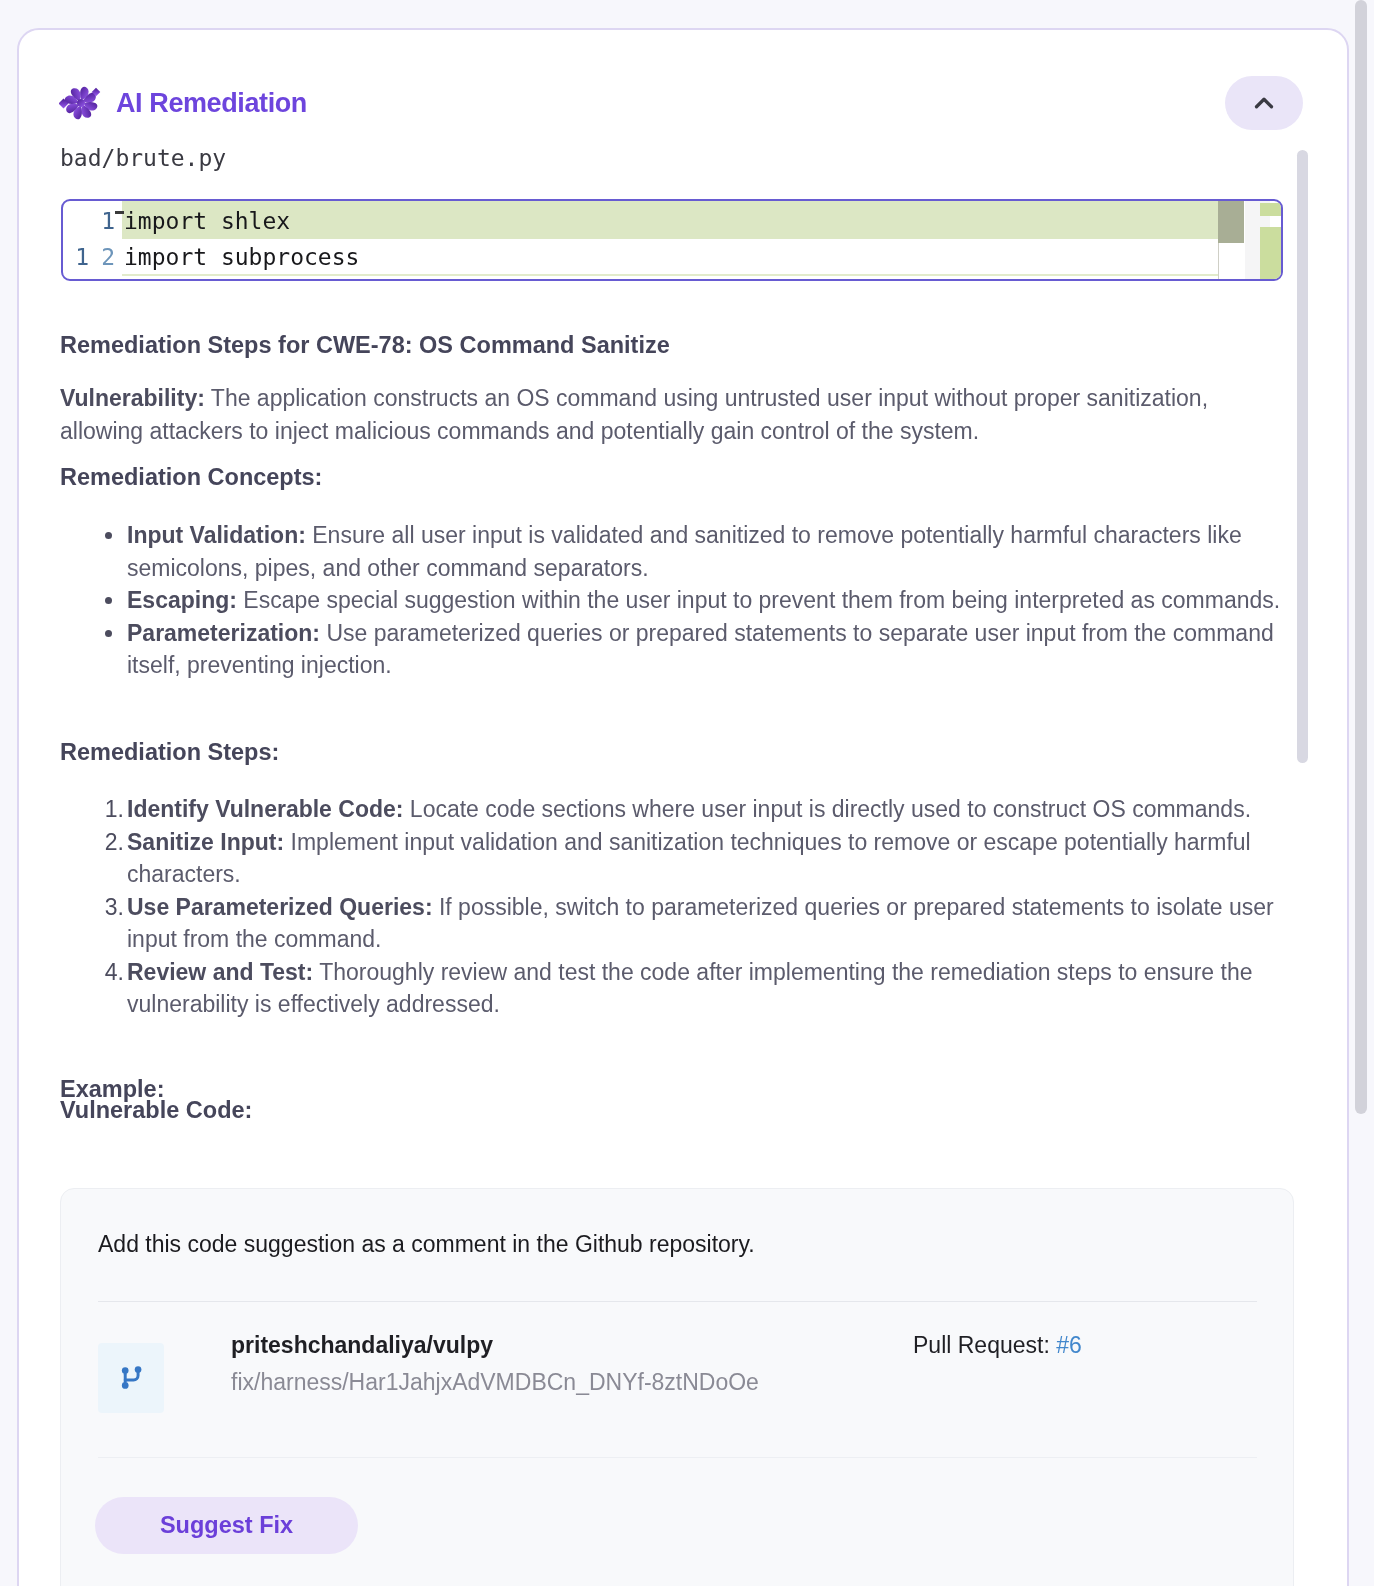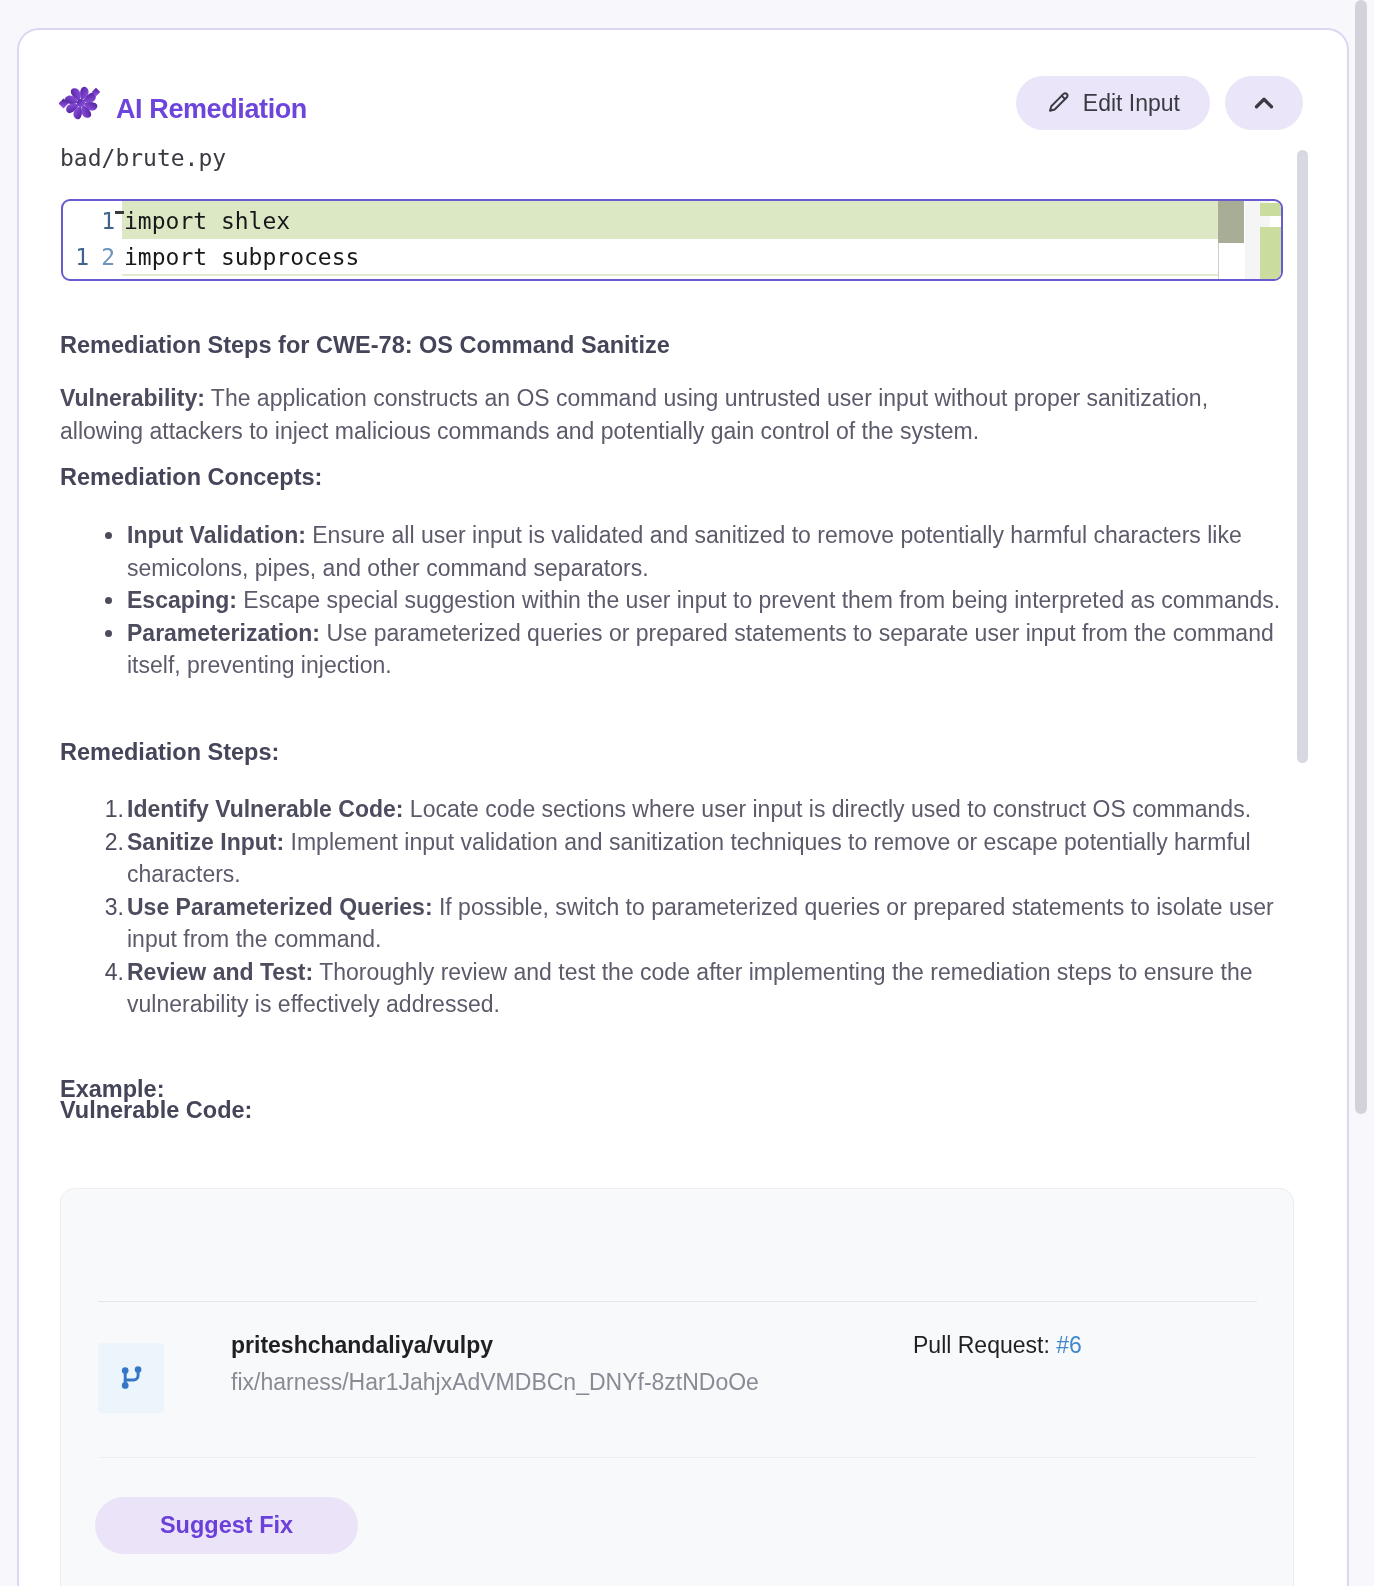--- a/index.html
+++ b/index.html
@@ -7,21 +7,21 @@
   body { font-family:"Liberation Sans", sans-serif; background:#f7f7fc; overflow:hidden; }
 
   .page { position:relative; width:1374px; height:1586px; background:#f7f7fc; overflow:hidden; }
 
   .card { position:absolute; left:17px; top:28px; width:1332px; height:1580px;
           background:#ffffff; border:2px solid #ddd6f2; border-radius:22px; }
 
   
   .header { position:absolute; left:40px; right:44px; top:44px; height:58px;
             display:flex; align-items:center; justify-content:space-between; }
-  .header-left { display:flex; align-items:flex-end; gap:13px; }
+  .header-left { display:flex; align-items:center; gap:13px; }
   .app-title { font-size:27px; font-weight:bold; color:#6d45dd; letter-spacing:-0.4px; }
   .header-right { display:flex; align-items:center; gap:15px; }
   .pill-btn { display:flex; align-items:center; gap:11px; background:#eae5f8; border:none;
               border-radius:999px; height:54px; padding:0 30px; font-size:23px; color:#3a3a43;
               font-family:"Liberation Sans", sans-serif; cursor:pointer; }
   .collapse-btn { width:78px; height:54px; border-radius:999px; background:#eae5f8; border:none;
                   display:flex; align-items:center; justify-content:center; cursor:pointer; }
 
   
   .file-name { position:absolute; left:41px; top:115px; font-family:"DejaVu Sans Mono", monospace;
@@ -105,29 +105,20 @@
                 <circle cx="0" cy="0" r="4"></circle>
               </g>
               <rect x="1" y="19" width="7" height="7" transform="rotate(45 4.5 22.5)"></rect>
               <rect x="34" y="8" width="6" height="6" transform="rotate(45 37 11)"></rect>
             </g>
           </svg>
         </span>
         <span class="app-title">AI Remediation</span>
       </div>
       <div class="header-right">
-        <button class="pill-btn">
-          <span style="display:flex;">
-            <svg width="26" height="26" viewBox="0 0 24 24" fill="none" stroke="#3a3a43" stroke-width="1.8" stroke-linejoin="round" stroke-linecap="round">
-              <path d="M16.2 3.6 a2.2 2.2 0 0 1 3.1 3.1 L8 18 l-4.3 1.2 L4.9 15 Z"></path>
-              <path d="M14.5 5.3 l3.1 3.1"></path>
-            </svg>
-          </span>
-          <span>Edit Input</span>
-        </button>
         <button class="collapse-btn">
           <span style="display:flex;">
             <svg width="30" height="30" viewBox="0 0 24 24" fill="none" stroke="#3a3a43" stroke-width="2.6" stroke-linecap="round" stroke-linejoin="round">
               <polyline points="6,15 12,9 18,15"></polyline>
             </svg>
           </span>
         </button>
       </div>
     </div>
 
@@ -203,20 +194,21 @@
         <span class="li-num">4.</span>
         <b class="lead">Review and Test:</b>
         <span>Thoroughly review and test the code after implementing the remediation steps to ensure the vulnerability is effectively addressed.</span>
       </div>
     </div>
 
     <div class="h-section" style="top:1046px;">Example:</div>
     <div class="h-section" style="top:1067px;">Vulnerable Code:</div>
 
     <div class="sugg-card">
+      <div class="sugg-text">Add this code suggestion as a comment in the Github repository.</div>
       <div class="sugg-divider d1"></div>
 
       <div class="repo-icon-box">
         <span style="display:flex;">
           <svg width="36" height="36" viewBox="0 0 28 28" fill="none">
             <path d="M9.5 11 V17" stroke="#3677c5" stroke-width="2.3" stroke-linecap="round"></path>
             <path d="M19.5 10 V12 a3.5 3.5 0 0 1 -3.5 3.5 H9.5" stroke="#3677c5" stroke-width="2.3" stroke-linecap="round" stroke-linejoin="round"></path>
             <circle cx="9.5" cy="8.2" r="2.6" fill="#3677c5"></circle>
             <circle cx="19.5" cy="7.4" r="2.6" fill="#3677c5"></circle>
             <circle cx="9.5" cy="19.8" r="2.6" fill="#3677c5"></circle>

